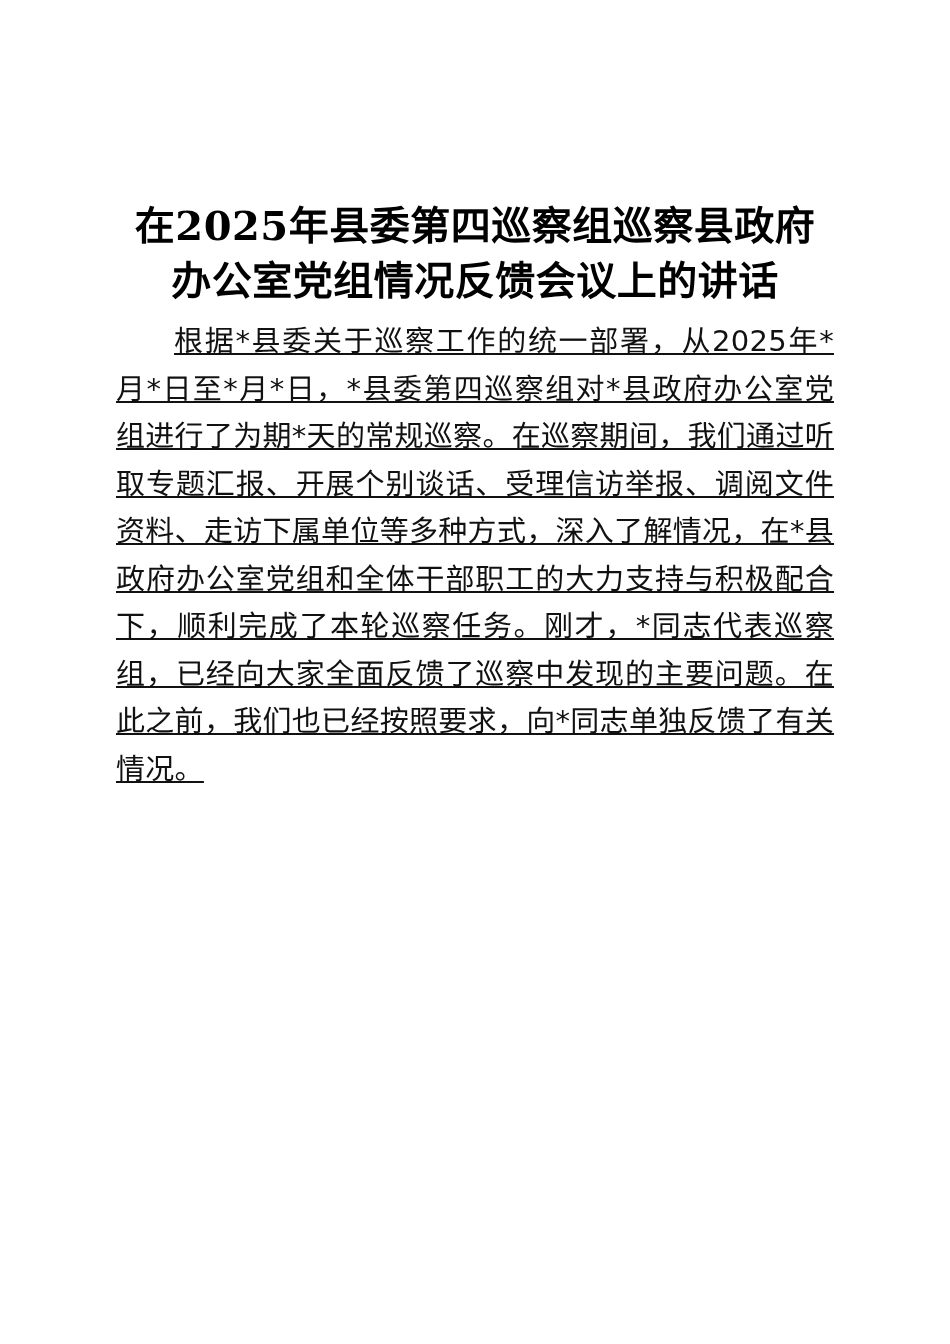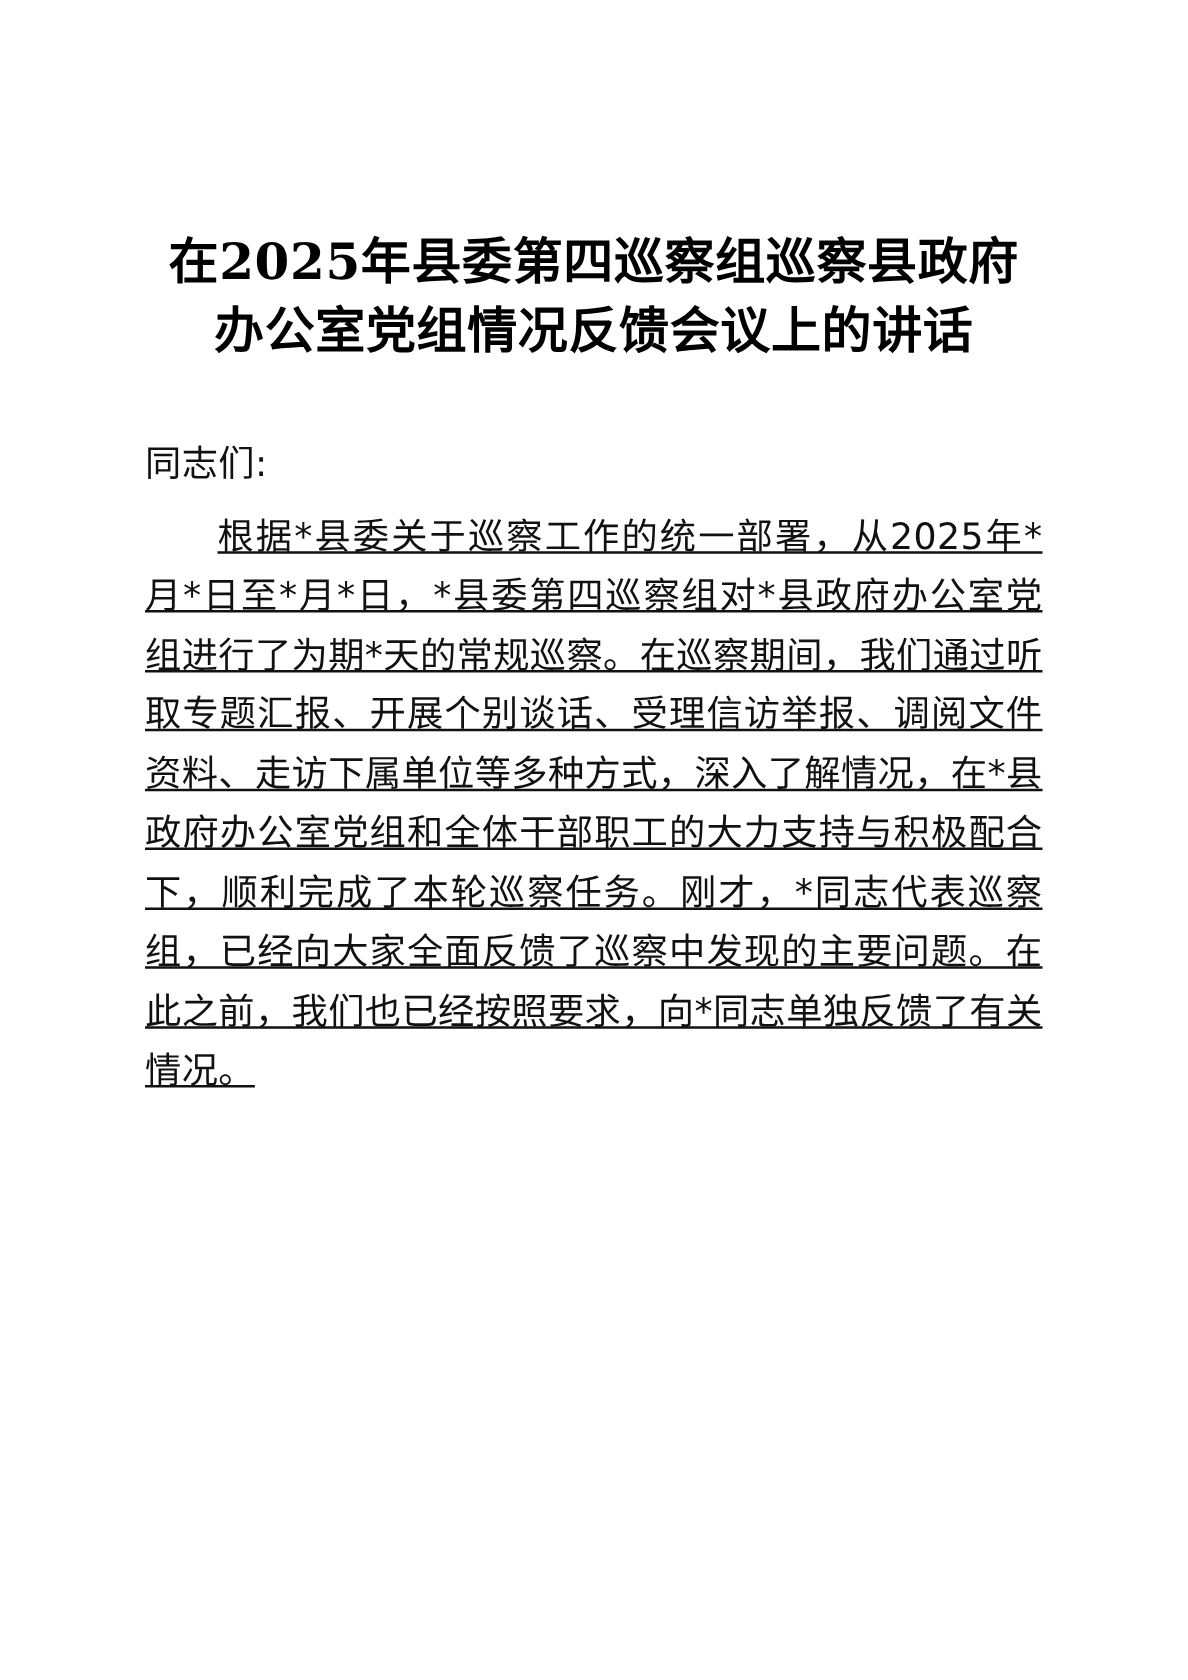--- a/index.html
+++ b/index.html
@@ -17,21 +17,21 @@
     width: 950px;
     height: 1344px;
     margin: 0 auto;
     background: #ffffff;
     box-sizing: border-box;
     overflow: hidden;
   }
   .doc-body {
     position: absolute;
     left: 116px;
-    top: 0;
+    top: 16px;
     width: 718px;
   }
 
   
   .doc-title {
     margin: 0;
     padding: 0;
     padding-top: 182px;
     font-family: "DejaVu Serif", "Liberation Serif", serif;
     font-weight: 700;
@@ -70,19 +70,18 @@
   }
 </style>
 </head>
 <body>
 
 <div class="page">
   <div class="doc-body">
 
     <h1 class="doc-title">在2025年县委第四巡察组巡察县政府办公室党组情况反馈会议上的讲话</h1>
 
-    <p class="para salutation">同志们:</p>
 
     <p class="para indent gap">根据*县委关于巡察工作的统一部署，从2025年*月*日至*月*日，*县委第四巡察组对*县政府办公室党组进行了为期*天的常规巡察。在巡察期间，我们通过听取专题汇报、开展个别谈话、受理信访举报、调阅文件资料、走访下属单位等多种方式，深入了解情况，在*县政府办公室党组和全体干部职工的大力支持与积极配合下，顺利完成了本轮巡察任务。刚才，*同志代表巡察组，已经向大家全面反馈了巡察中发现的主要问题。在此之前，我们也已经按照要求，向*同志单独反馈了有关情况。</p>
 
 
   </div>
 </div>
 
 </body></html>

